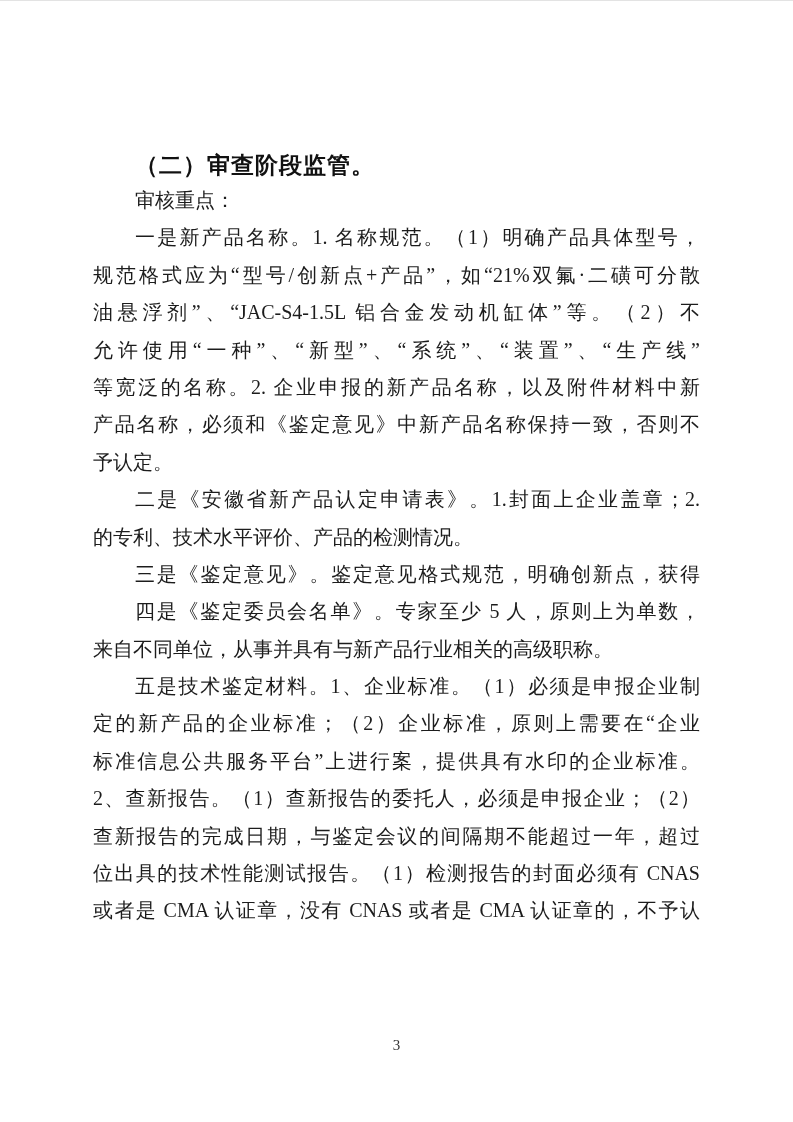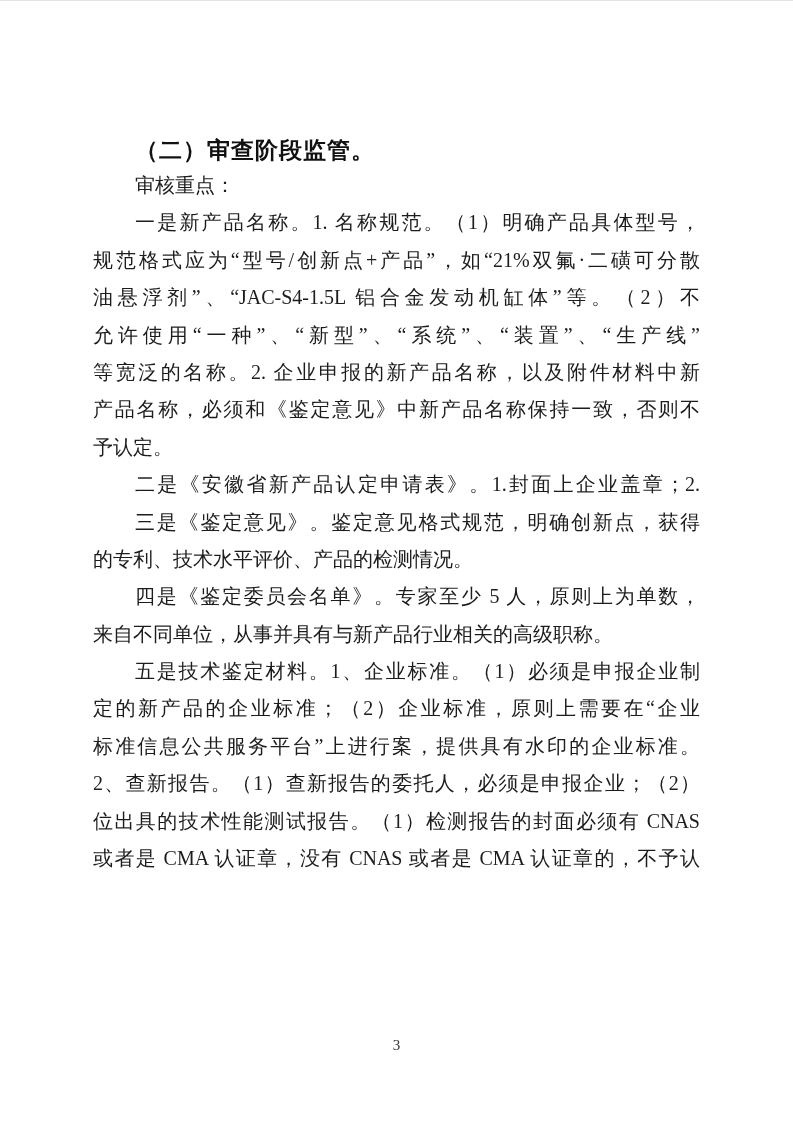--- a/index.html
+++ b/index.html
@@ -14,21 +14,21 @@
     background: #ffffff;
     overflow: hidden;
     font-family: "Liberation Serif", "DejaVu Serif", serif;
     color: #1c1c1c;
     border-top: 1px solid #e3e3e3;
     box-sizing: border-box;
   }
   .content {
     position: absolute;
     left: 93px;
-    top: 132px;
+    top: 147px;
     width: 607px;
   }
   .heading {
     margin: 0;
     height: 34px;
     line-height: 34px;
     font-family: "Liberation Sans", "DejaVu Sans", sans-serif;
     font-weight: 700;
     font-size: 23px;
     letter-spacing: 1px;
@@ -69,26 +69,27 @@
     <div id="body-text">
         <div class="line indent">审核重点：</div>
         <div class="line indent justify">一是新产品名称。1. 名称规范。（1）明确产品具体型号，</div>
         <div class="line justify">规范格式应为“型号/创新点+产品”，如“21%双氟·二磺可分散</div>
         <div class="line justify">油悬浮剂”、“JAC-S4-1.5L 铝合金发动机缸体”等。（2）不</div>
         <div class="line justify">允许使用“一种”、“新型”、“系统”、“装置”、“生产线”</div>
         <div class="line justify">等宽泛的名称。2. 企业申报的新产品名称，以及附件材料中新</div>
         <div class="line justify">产品名称，必须和《鉴定意见》中新产品名称保持一致，否则不</div>
         <div class="line">予认定。</div>
         <div class="line indent justify">二是《安徽省新产品认定申请表》。1.封面上企业盖章；2.</div>
+        <div class="line">的专利、技术水平评价、产品的检测情况。</div>
         <div class="line indent justify">三是《鉴定意见》。鉴定意见格式规范，明确创新点，获得</div>
-        <div class="line">的专利、技术水平评价、产品的检测情况。</div>
         <div class="line indent justify">四是《鉴定委员会名单》。专家至少 5 人，原则上为单数，</div>
         <div class="line">来自不同单位，从事并具有与新产品行业相关的高级职称。</div>
         <div class="line indent justify">五是技术鉴定材料。1、企业标准。（1）必须是申报企业制</div>
         <div class="line justify">定的新产品的企业标准；（2）企业标准，原则上需要在“企业</div>
         <div class="line justify">标准信息公共服务平台”上进行案，提供具有水印的企业标准。</div>
         <div class="line justify">2、查新报告。（1）查新报告的委托人，必须是申报企业；（2）</div>
+        <div class="line justify">查新报告的完成日期，与鉴定会议的间隔期不能超过一年，超过</div>
         <div class="line justify">位出具的技术性能测试报告。（1）检测报告的封面必须有 CNAS</div>
         <div class="line justify">或者是 CMA 认证章，没有 CNAS 或者是 CMA 认证章的，不予认定；</div>
       </div>
   </div>
   <div class="page-number">3</div>
 </div>
 
 </body></html>

